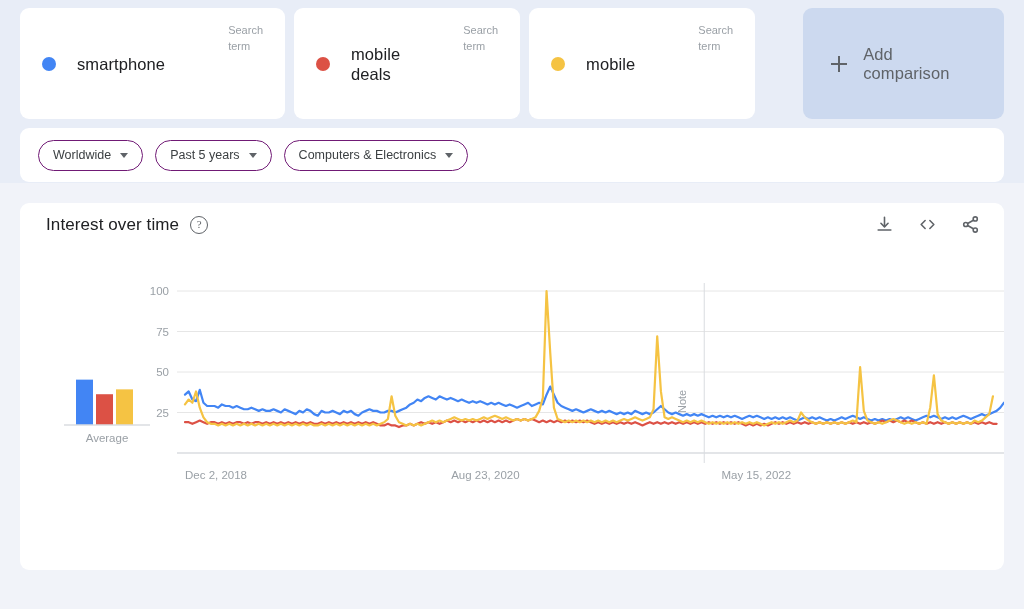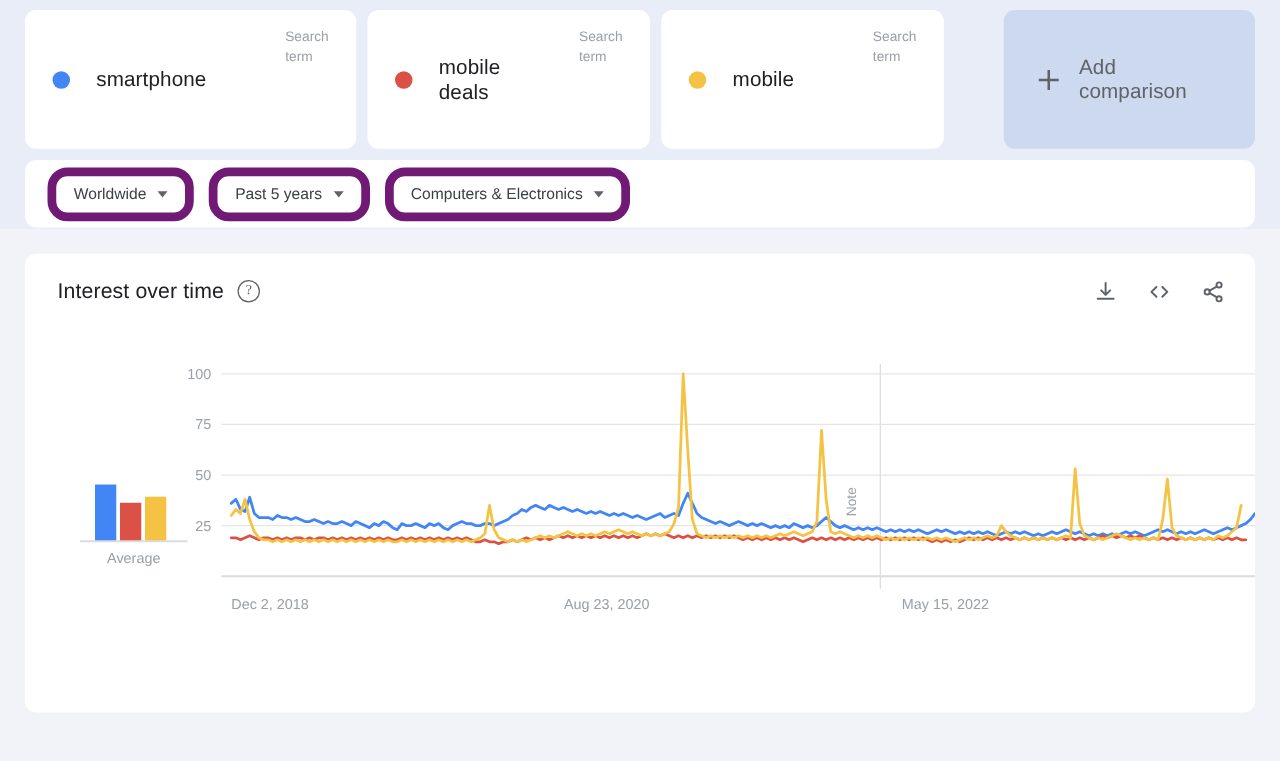--- a/index.html
+++ b/index.html
@@ -110,21 +110,21 @@
     border-radius: 9px;
     height: 54px;
     display: flex;
     align-items: center;
     padding: 0 18px;
     gap: 12px;
     box-sizing: border-box;
   }
 
   .chip {
-    border: 7px solid #701a75;
+    border: 1px solid #701a75;
     border-radius: 16px;
     height: 29px;
     display: flex;
     align-items: center;
     gap: 9px;
     padding: 0 14px;
     font-size: 12.5px;
     color: #3c4043;
     background: #fff;
     cursor: pointer;
@@ -149,23 +149,23 @@
     background: #ffffff;
     border-radius: 9px;
     height: 367px;
     box-sizing: border-box;
     position: relative;
     padding: 0;
   }
 
   .chart-head {
     display: flex;
-    align-items: flex-end;
+    align-items: flex-start;
     justify-content: space-between;
-    padding: 20px 24px 0 26px;
+    padding: 12px 24px 0 26px;
   }
 
   .chart-title-wrap {
     display: flex;
     align-items: center;
     gap: 11px;
   }
 
   .chart-title {
     font-size: 17px;

